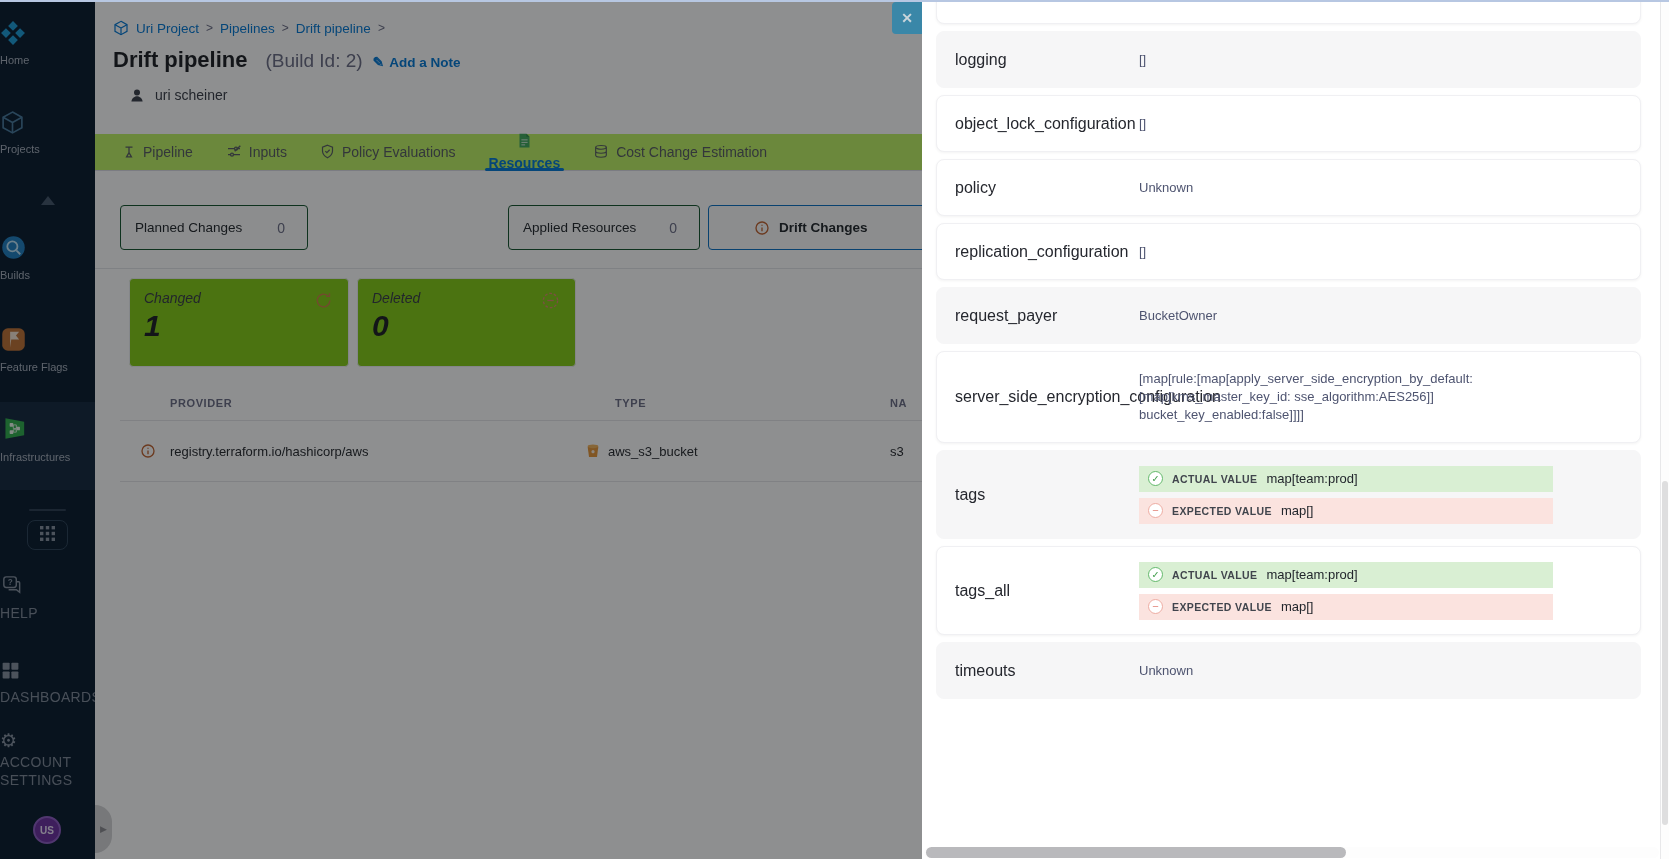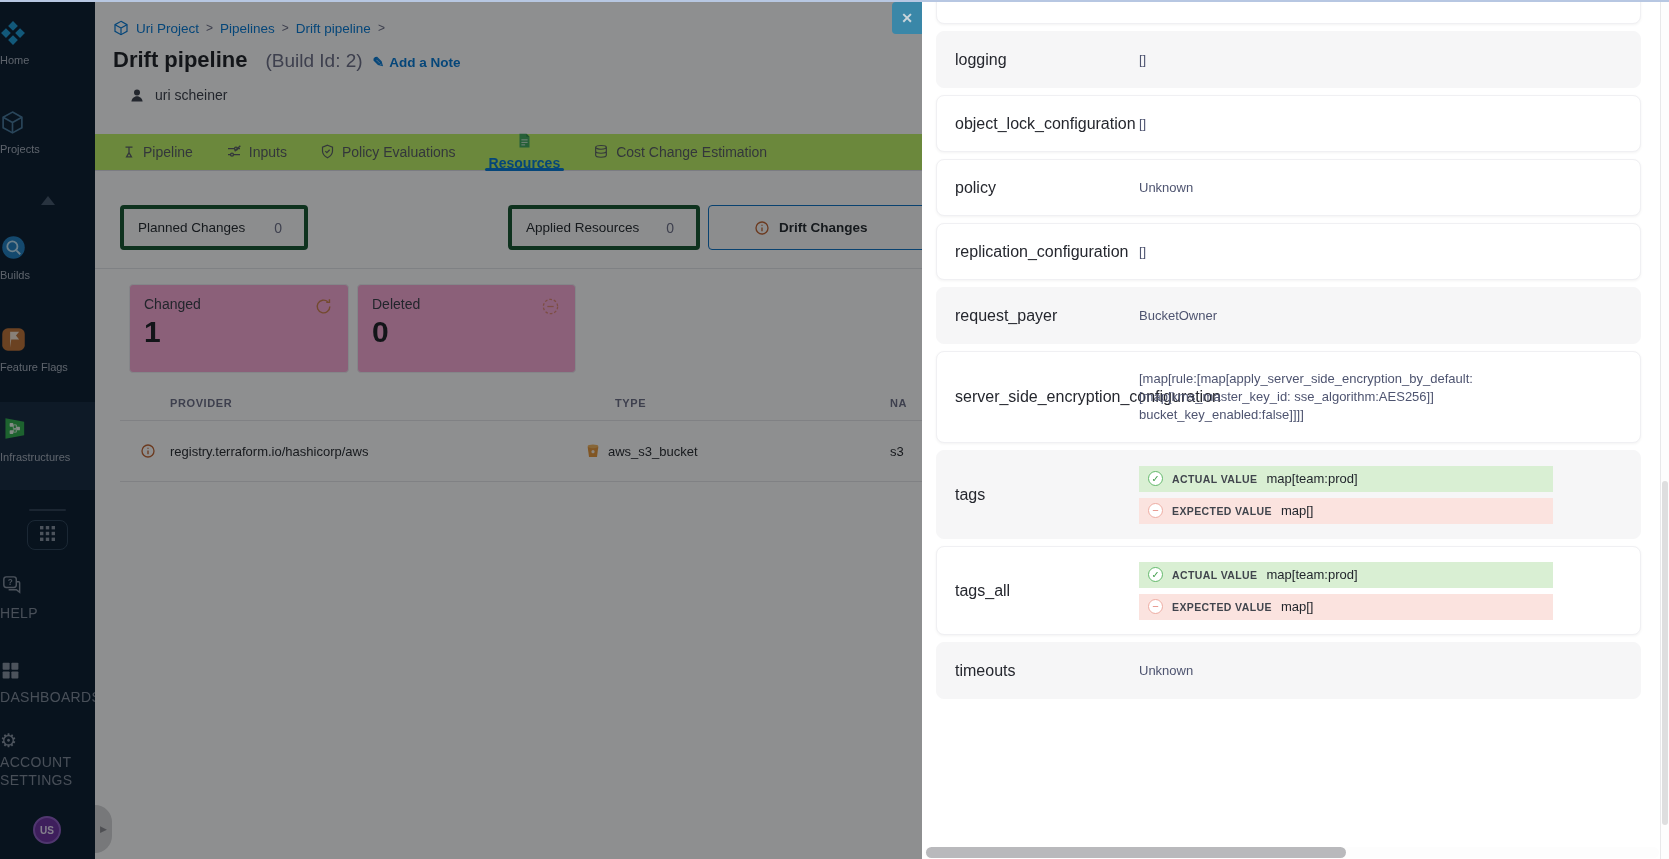--- a/index.html
+++ b/index.html
@@ -40,31 +40,31 @@
   .author-row { position:absolute; left:33px; top:86px; display:flex; align-items:center; gap:9px;
     font-size:14px; color:#383c46; }
 
   .tabs-bar { position:absolute; left:0; right:0; top:134px; height:37px; border-bottom:1px solid #dcdde5;
     display:flex; align-items:flex-end; padding-left:27px; gap:33px; background:#bef264; }
   .tab { display:flex; align-items:center; gap:7px; font-size:14px; color:#585c63; position:relative; height:37px; }
   .tab.active { color:#0278d5; font-weight:bold;flex-direction:column; }
   .tab.active::after { content:""; position:absolute; left:-4px; right:-4px; bottom:-1px; height:3px;
     background:#0278d5; border-radius:2px; }
 
-  .summary-card { position:absolute; top:205px; height:45px; background:#fbfbfc; border:4px solid #14532d;
+  .summary-card { position:absolute; top:205px; height:45px; background:#fbfbfc; border:1px solid #14532d;
     border-radius:4px; display:flex; align-items:center; padding:0 22px 0 14px; }
   .summary-label { font-size:13.5px; color:#22272b; }
   .summary-count { margin-left:auto; font-size:14px; color:#6b6d85; }
   .summary-count.accent { color:#0278d5; }
   .summary-card.selected { border:1px solid #0b72c4; padding-left:45px; gap:9px; }
   .summary-card.selected .summary-label { font-weight:bold; }
 
   .section-divider { position:absolute; left:0; right:0; top:268px; height:1px; background:#e4e5e9; }
 
-  .stat-card { position:absolute; top:284px; height:89px; background:#f9a8d4; border:1px solid #eceef2; border-radius:4px; }
+  .stat-card { position:absolute; top:278px; height:89px; background:#84cc16; border:1px solid #eceef2; border-radius:4px;font-style:italic; }
   .stat-label { position:absolute; left:14px; top:11px; font-size:14px; color:#383c46; }
   .stat-value { position:absolute; left:14px; top:30px; font-size:30px; font-weight:bold; color:#1c1f23; }
   .stat-icon { position:absolute; right:15px; top:12px; }
 
   .tbl-header { position:absolute; top:397px; font-size:11px; font-weight:bold; letter-spacing:.6px; color:#6b6d85; }
   .tbl-line-top { position:absolute; left:25px; right:0; top:420px; height:1px; background:#e6e6e9; }
   .tbl-line-bottom { position:absolute; left:25px; right:0; top:481px; height:1px; background:#e6e6e9; }
   .tbl-cell { position:absolute; top:444px; font-size:13px; color:#26292e; }
   .tbl-icon { position:absolute; top:443px; }
 

